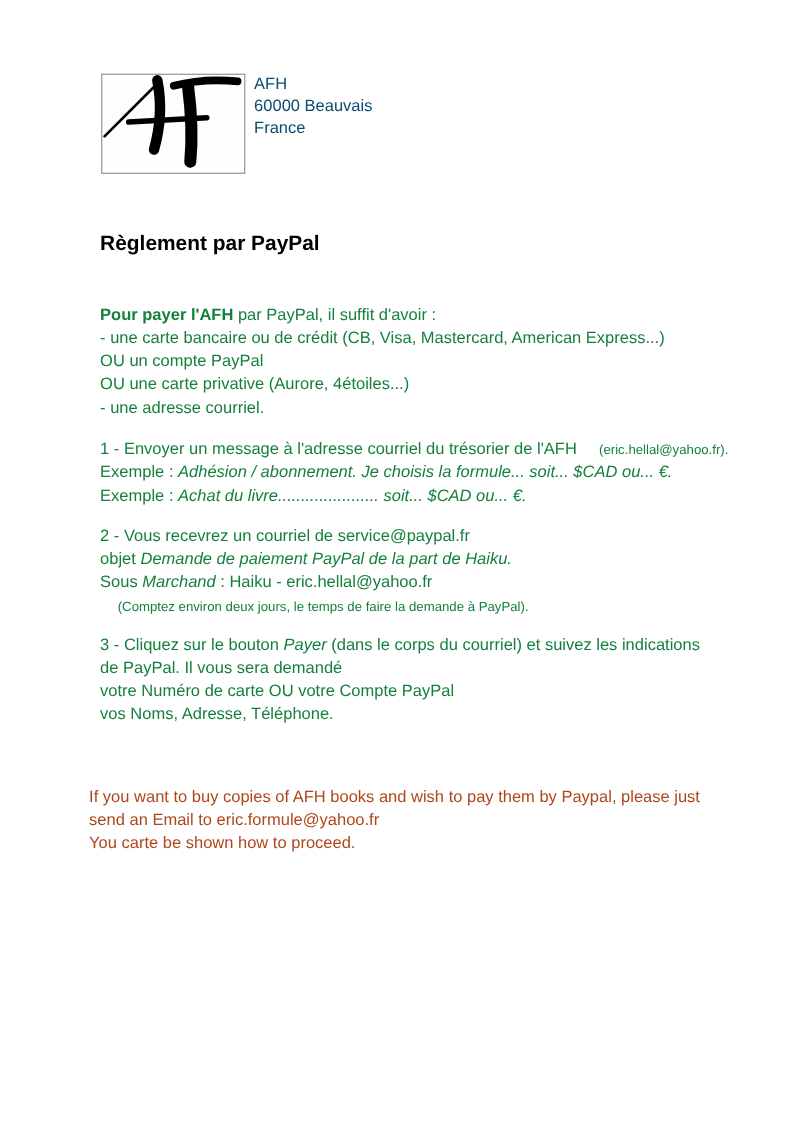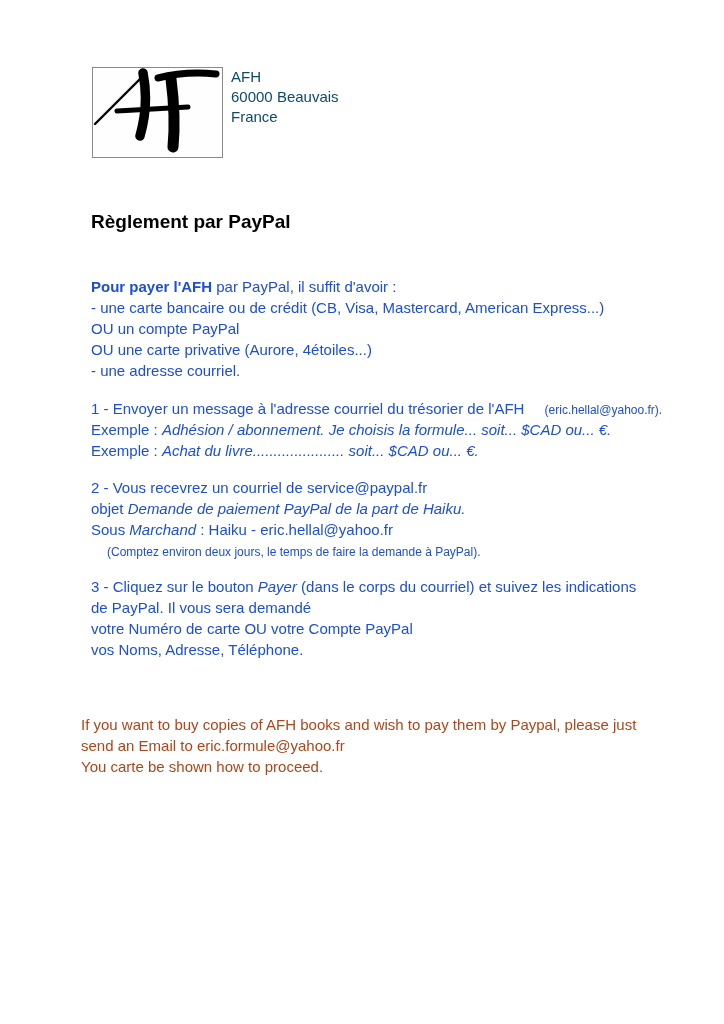--- a/index.html
+++ b/index.html
@@ -39,21 +39,21 @@
     font-size: 19px;
     line-height: 24px;
     font-weight: bold;
     color: #000000;
   }
   .para {
     position: absolute;
     left: 91px;
     font-size: 15px;
     line-height: 21px;
-    color: #1d4ed8;
+    color: #15803d;
     white-space: pre-wrap;
   }
   .line { height: 21px; white-space: pre; }
   .seg-bold { font-weight: bold; }
   .seg-italic { font-style: italic; }
   .seg-small { font-size: 12px; padding-left: 16px; }
   .english-note {
     position: absolute;
     left: 81px;
     top: 714px;

